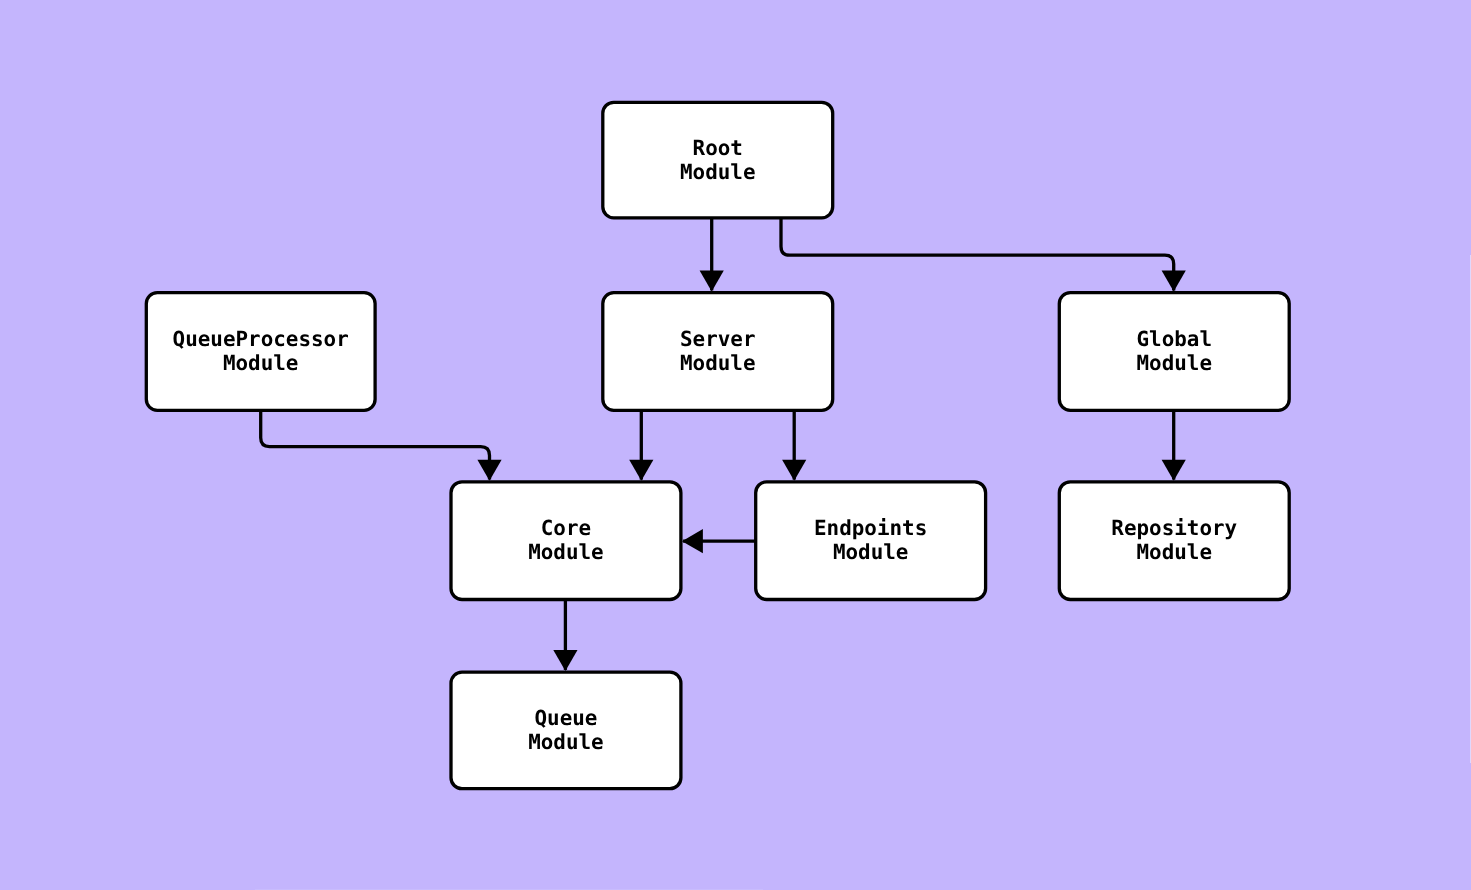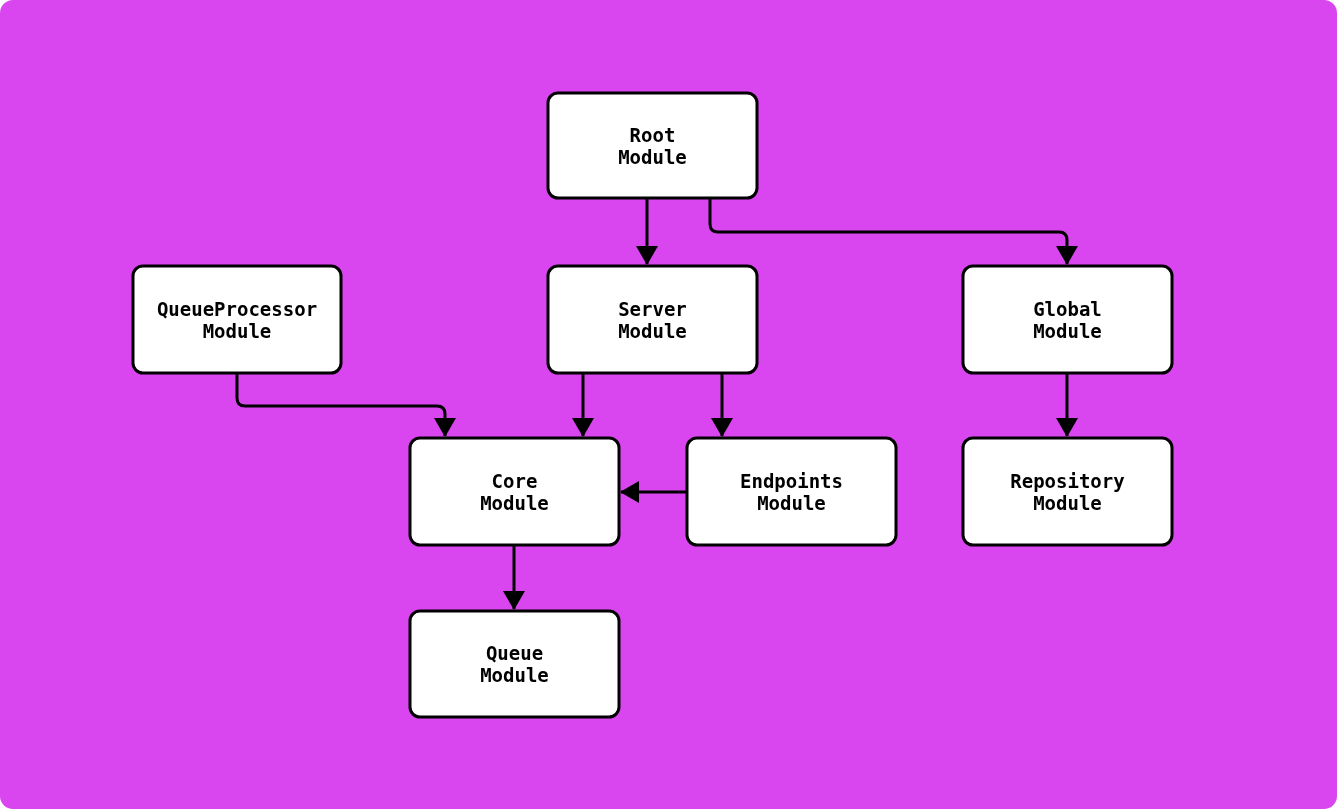--- a/index.html
+++ b/index.html
@@ -4,23 +4,22 @@
 <style>
   html, body {
     margin: 0;
     padding: 0;
     background: #ffffff;
   }
   .canvas {
     position: relative;
     width: 1337px;
     height: 809px;
-    background: #d946ef;
+    background: #c4b5fd;
     overflow: hidden;
-    border-radius: 13px;
   }
   .canvas svg {
     display: block;
     width: 1337px;
     height: 809px;
   }
   .edge {
     fill: none;
     stroke: #000000;
     stroke-width: 3;

